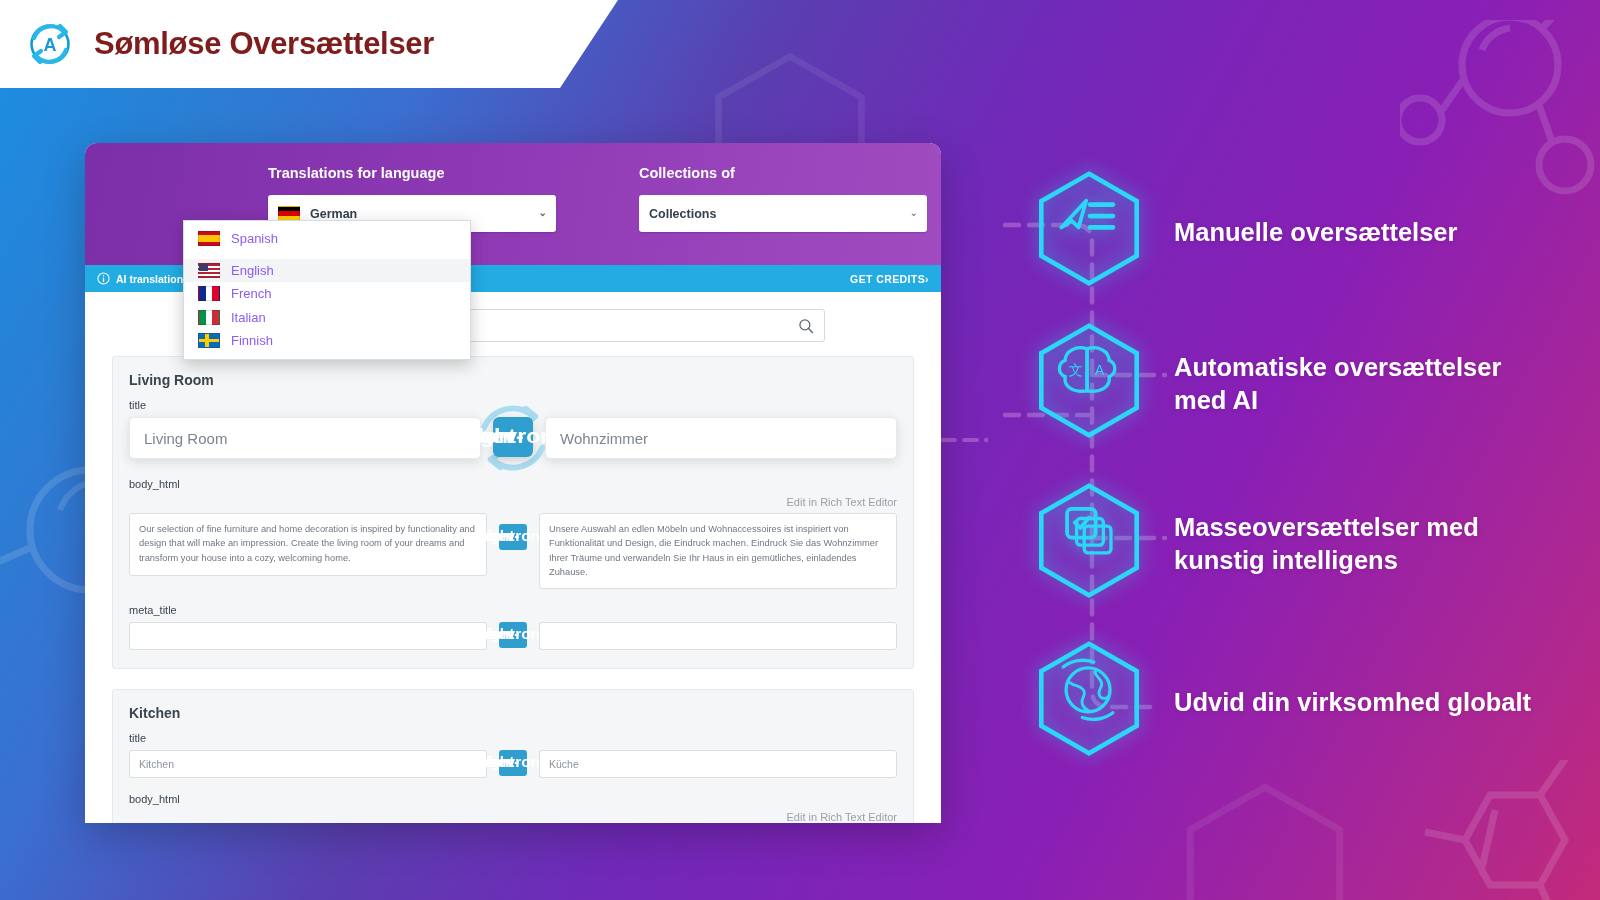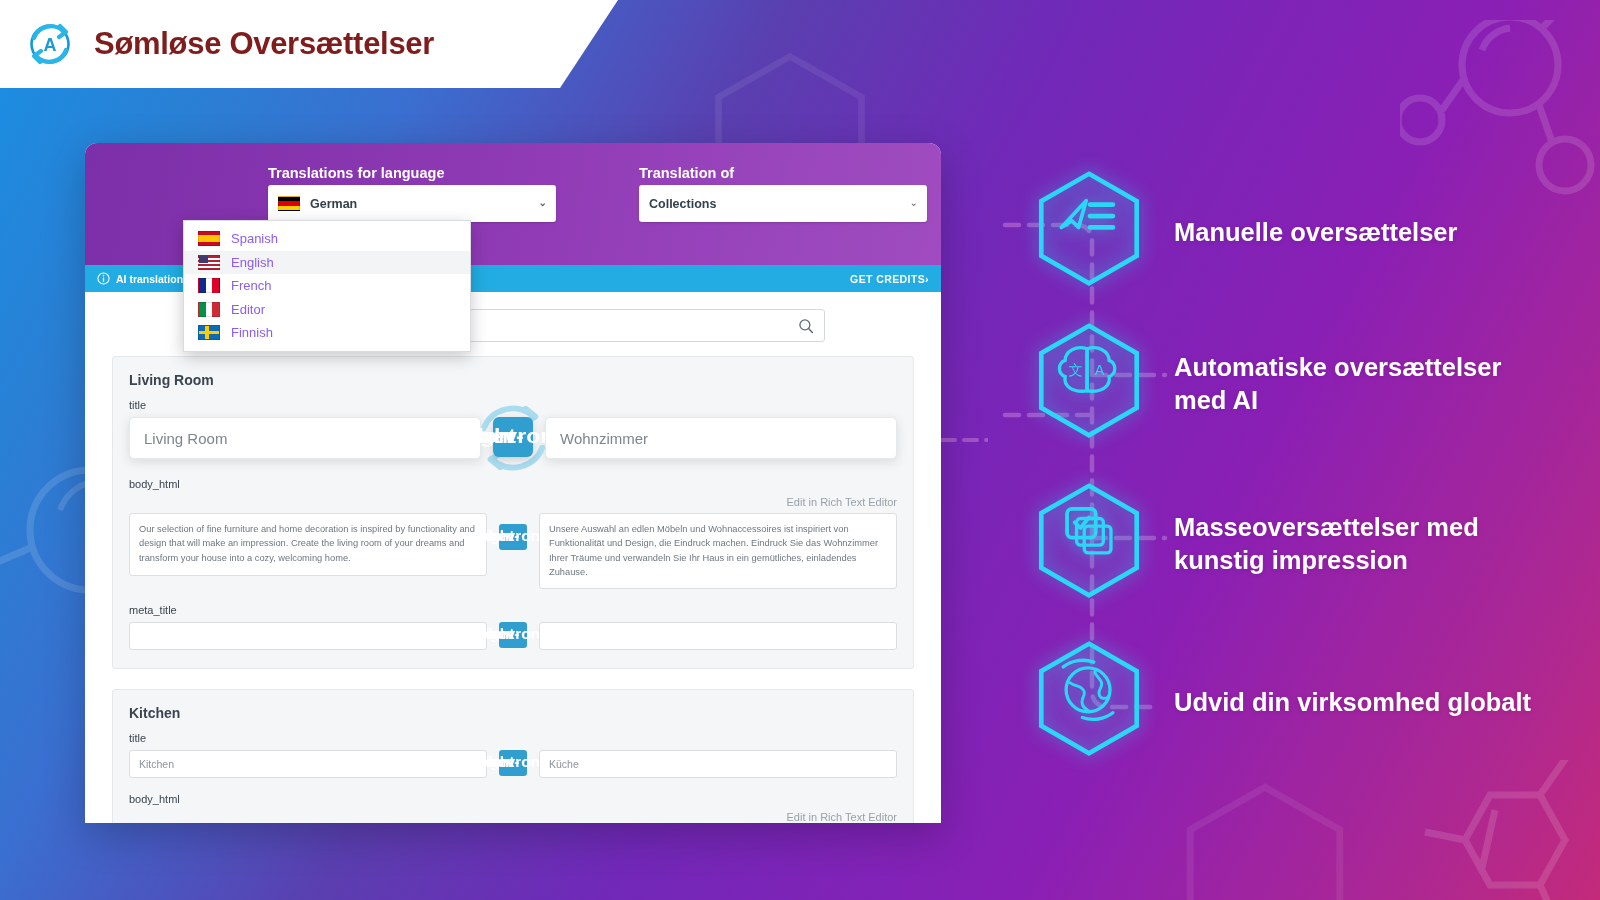--- a/index.html
+++ b/index.html
@@ -46,21 +46,21 @@
     background: #ffffff;
     box-shadow: 0 12px 40px rgba(0,0,0,.22);
   }
   #app-purple {
     height: 122px; width: 100%;
     background: linear-gradient(100deg,#7b2fa8 0%, #8e39b4 45%, #a04cc0 100%);
     position: relative;
   }
   .field-group { position: absolute; }
   .field-label {
-    color: #ffffff; font-weight: bold; font-size: 14.5px; margin-bottom: 4px;
+    color: #ffffff; font-weight: bold; font-size: 14.5px; margin-bottom: 14px;
   }
   .select-box {
     background: #ffffff; border-radius: 3px; height: 37px;
     display: flex; align-items: center; padding: 0 10px;
     font-size: 12.5px; color: #33404d; position: relative;
     box-shadow: 0 1px 2px rgba(0,0,0,.18);
   }
   .select-box .caret {
     position: absolute; right: 9px; top: 50%; transform: translateY(-60%);
     font-size: 10px; color: #5a6673;
@@ -137,21 +137,21 @@
   
   #dropdown {
     position: absolute; left: 183px; top: 220px; width: 288px;
     background: #fff; border: 1px solid #d8dce0; z-index: 60;
     box-shadow: 0 5px 16px rgba(0,0,0,.22); padding: 6px 0;
   }
   .dd-item {
     display: flex; align-items: center; gap: 11px; height: 23.5px;
     padding: 0 14px; font-size: 13px; color: #8b5cf6;
   }
-  .dd-item.hl { background: #f2f4f6; }
+  .dd-item.hl { background: #f2f4f6; margin-top: 8px; }
   .flag { width: 22px; height: 15px; flex: none; border: .5px solid rgba(0,0,0,.12); }
 
   
   #lang-select { display: flex; align-items: center; gap: 10px; font-weight: bold; }
   #lang-select .flag { width: 22px; height: 15px; }
 
   
   #features { position: absolute; left: 980px; top: 150px; width: 600px; height: 600px; z-index: 15; }
   .feat { position: absolute; display: flex; align-items: center; gap: 26px; left: 50px; }
   .hexwrap { width: 118px; height: 128px; flex: none; position: relative; }
@@ -219,21 +219,21 @@
   <div id="app-purple">
     <div class="field-group" style="left:183px;top:22px;width:288px;">
       <div class="field-label">Translations for language</div>
       <div class="select-box" id="lang-select">
         <span class="flag" style="background:linear-gradient(to bottom,#000 0 33.3%,#d00 33.3% 66.6%,#ffce00 66.6% 100%)"></span>
         <span>German</span>
         <span class="caret">⌄</span>
       </div>
     </div>
     <div class="field-group" style="left:554px;top:22px;width:288px;">
-      <div class="field-label">Translation of</div>
+      <div class="field-label">Collections of</div>
       <div class="select-box">
         <span style="font-weight:bold">Collections</span>
         <span class="caret">⌄</span>
       </div>
     </div>
   </div>
 
   <div id="banner">
     <div id="banner-left">
       <svg width="13" height="13" viewBox="0 0 20 20">
@@ -346,21 +346,21 @@
         <span style="display: block; width: 45%; height: 54%; background: rgb(60, 59, 110);"></span>
       </span>
       <span>English</span>
     </div>
     <div class="dd-item">
       <span class="flag" style="background:linear-gradient(to right,#0d2a8f 0 33.3%,#fff 33.3% 66.6%,#e1002a 66.6% 100%)"></span>
       <span>French</span>
     </div>
     <div class="dd-item">
       <span class="flag" style="background:linear-gradient(to right,#009246 0 33.3%,#fff 33.3% 66.6%,#ce2b37 66.6% 100%)"></span>
-      <span>Editor</span>
+      <span>Italian</span>
     </div>
     <div class="dd-item">
       <span class="flag" style="background: rgb(13, 107, 181); position: relative;">
         <span style="position: absolute; left: 32%; top: 0px; width: 20%; height: 100%; background: rgb(254, 204, 0);"></span>
         <span style="position: absolute; top: 38%; left: 0px; width: 100%; height: 24%; background: rgb(254, 204, 0);"></span>
       </span>
       <span>Finnish</span>
     </div>
   </div>
 
@@ -403,21 +403,21 @@
     <div class="feat" style="top: 330px;">
       <div class="hexwrap"><svg viewBox="0 0 100 110" style="width:100%;height:100%;filter:drop-shadow(0 0 9px rgba(43,215,245,.65))" fill="none">
       <path d="M50 5 L91 28.5 L91 75.5 L50 99 L9 75.5 L9 28.5 Z" stroke="#2bd7f5" stroke-width="4" fill="rgba(43,215,245,.05)"></path>
       <g transform="translate(0,6) scale(0.82) translate(10,5)">
             <rect x="46" y="36" width="28" height="28" rx="4" stroke="#2bd7f5" stroke-width="3.5" fill="none"></rect>
       <rect x="38" y="28" width="28" height="28" rx="4" stroke="#2bd7f5" stroke-width="3.5" fill="none"></rect>
       <rect x="28" y="18" width="30" height="30" rx="5" stroke="#2bd7f5" stroke-width="4" fill="none"></rect>
       <path d="M36 32 L42 38 L51 27" stroke="#2bd7f5" stroke-width="4" fill="none" stroke-linecap="round" stroke-linejoin="round"></path>
           </g>
     </svg></div>
-      <div class="feat-text">Masseoversættelser med kunstig impression</div>
+      <div class="feat-text">Masseoversættelser med kunstig intelligens</div>
     </div>
     <div class="feat" style="top: 488px;">
       <div class="hexwrap"><svg viewBox="0 0 100 110" style="width:100%;height:100%;filter:drop-shadow(0 0 9px rgba(43,215,245,.65))" fill="none">
       <path d="M50 5 L91 28.5 L91 75.5 L50 99 L9 75.5 L9 28.5 Z" stroke="#2bd7f5" stroke-width="4" fill="rgba(43,215,245,.05)"></path>
       <g transform="translate(0,6) scale(0.82) translate(10,5)">
             <circle cx="50" cy="42" r="23" stroke="#2bd7f5" stroke-width="3.5" fill="none"></circle>
       <path d="M30 34 C38 40 40 36 45 42 C49 47 42 50 44 57 C45 62 50 63 52 65" stroke="#2bd7f5" stroke-width="3" fill="none"></path>
       <path d="M58 21 C55 26 62 28 64 34 C66 40 59 42 62 48 C64 52 70 52 72 48" stroke="#2bd7f5" stroke-width="3" fill="none"></path>
       <path d="M24 18 A34 34 0 0 1 56 13" stroke="#2bd7f5" stroke-width="3.5" fill="none" stroke-linecap="round"></path>
       <path d="M76 66 A34 34 0 0 1 44 71" stroke="#2bd7f5" stroke-width="3.5" fill="none" stroke-linecap="round"></path>

